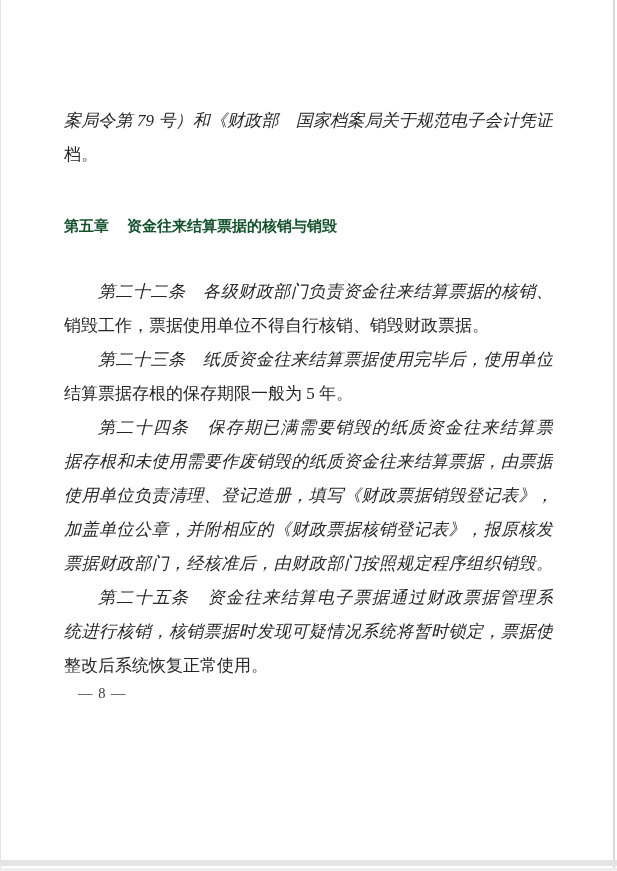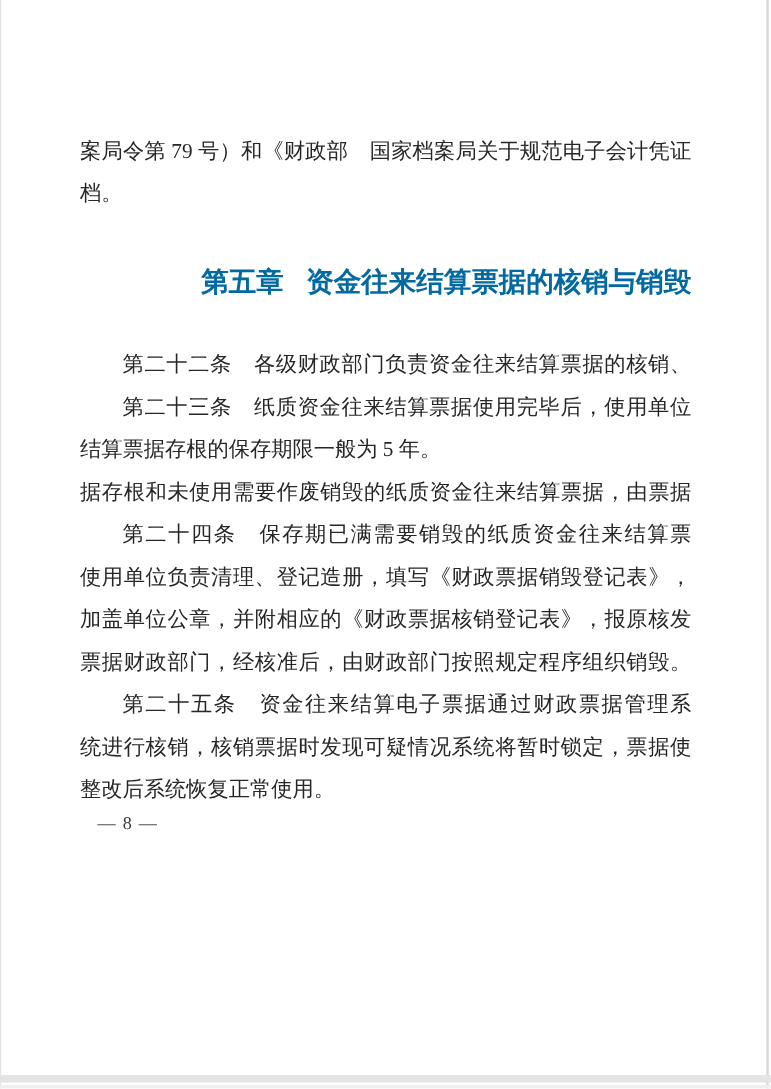--- a/index.html
+++ b/index.html
@@ -27,33 +27,34 @@
     height: 34px;
     line-height: 34px;
     white-space: nowrap;
     text-align: left;
   }
   .line.just {
     white-space: normal;
     text-align: justify;
     text-align-last: justify;
     overflow: hidden;
+    font-style: italic;
   }
   .line.indent {
     padding-left: 34px;
   }
   .chapter {
     margin: 37px 0 32px 0;
     height: 34px;
     line-height: 34px;
-    text-align: right;
+    text-align: left;
     font-family: "Liberation Sans", "DejaVu Sans", sans-serif;
     font-weight: bold;
-    font-size: 22px;
-    color: #0369a1;
+    font-size: 15px;
+    color: #14532d;
   }
   .chapter .chapter-title {
     margin-left: 18px;
   }
   .page-number {
     margin-top: 0;
     padding-left: 14px;
     height: 20px;
     line-height: 20px;
     font-size: 14.5px;
@@ -92,26 +93,27 @@
 <div class="page">
 
   <div class="body-text">
 
     <div class="line just">案局令第 79 号）和《财政部　国家档案局关于规范电子会计凭证</div>
     <div class="line">档。</div>
 
     <h2 class="chapter"><span>第五章</span><span class="chapter-title">资金往来结算票据的核销与销毁</span></h2>
 
     <div class="line just indent">第二十二条　各级财政部门负责资金往来结算票据的核销、</div>
+    <div class="line">销毁工作，票据使用单位不得自行核销、销毁财政票据。</div>
 
     <div class="line just indent">第二十三条　纸质资金往来结算票据使用完毕后，使用单位</div>
     <div class="line">结算票据存根的保存期限一般为 5 年。</div>
 
+    <div class="line just indent">第二十四条　保存期已满需要销毁的纸质资金往来结算票</div>
     <div class="line just">据存根和未使用需要作废销毁的纸质资金往来结算票据，由票据</div>
-    <div class="line just indent">第二十四条　保存期已满需要销毁的纸质资金往来结算票</div>
     <div class="line just">使用单位负责清理、登记造册，填写《财政票据销毁登记表》，</div>
     <div class="line just">加盖单位公章，并附相应的《财政票据核销登记表》，报原核发</div>
     <div class="line just">票据财政部门，经核准后，由财政部门按照规定程序组织销毁。</div>
 
     <div class="line just indent">第二十五条　资金往来结算电子票据通过财政票据管理系</div>
     <div class="line just">统进行核销，核销票据时发现可疑情况系统将暂时锁定，票据使</div>
     <div class="line">整改后系统恢复正常使用。</div>
 
     <div class="page-number">— 8 —</div>
 

